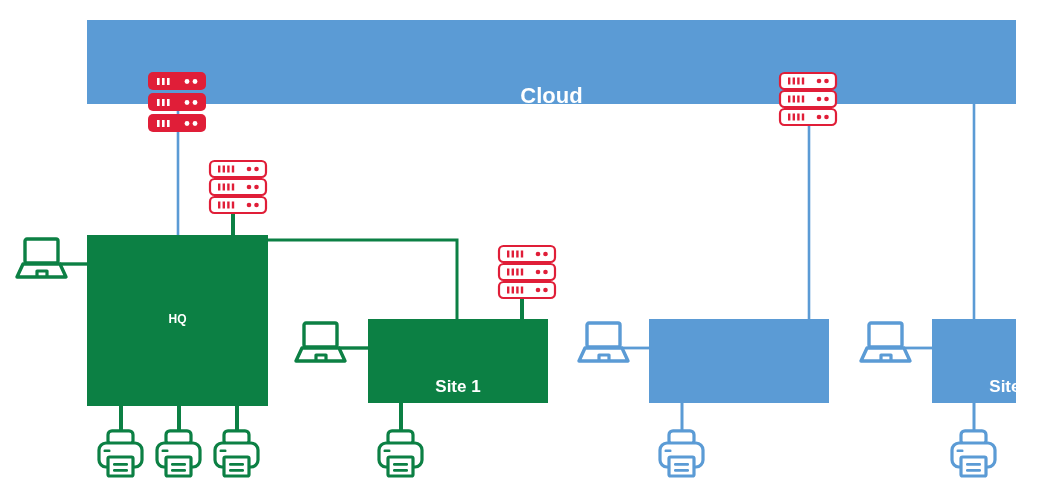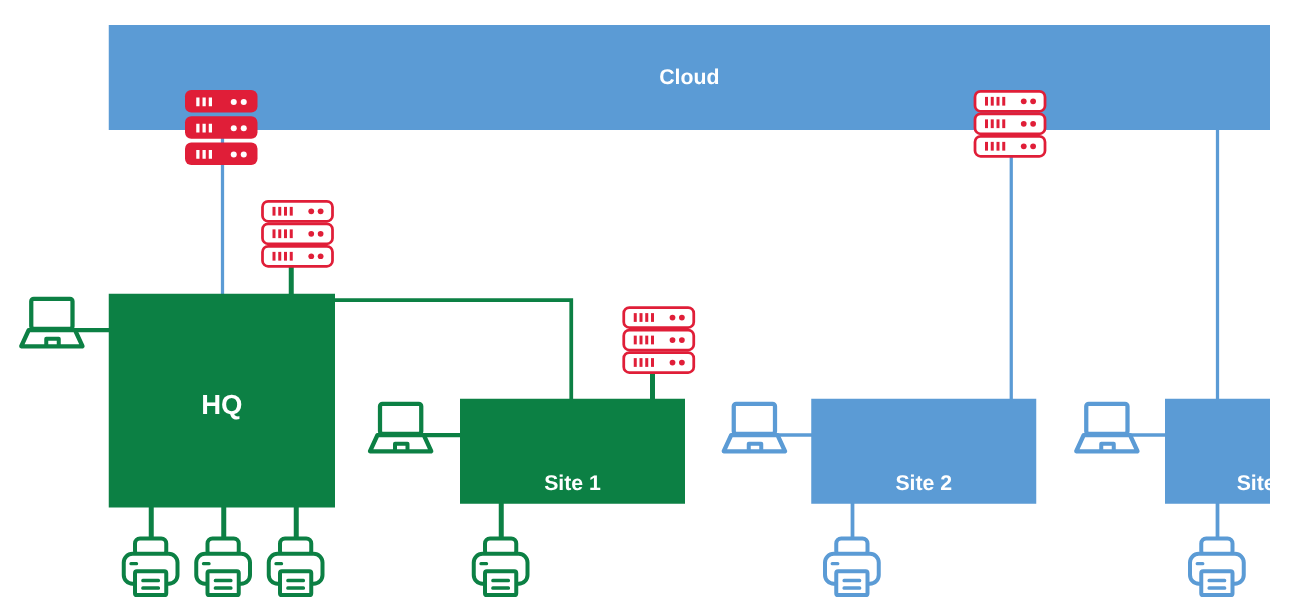--- a/index.html
+++ b/index.html
@@ -28,28 +28,29 @@
     position: absolute;
     color: #ffffff;
     font-weight: bold;
     font-family: "Liberation Sans", sans-serif;
     text-align: center;
     white-space: nowrap;
     pointer-events: none;
     line-height: 1;
   }
   #cloud-label {
-    font-size: 17px;
+    font-size: 22px;
+    margin-top: 32px;
   }
   .site-label {
     font-size: 17px;
     margin-top: 24px;
   }
   #hq-label {
-    font-size: 22px;
+    font-size: 12px;
   }
 </style>
 </head>
 <body>
 
 <div id="diagram-root">
 
   <svg id="diagram-svg" viewBox="0 0 1049 485">
     <defs>
 
@@ -178,17 +179,16 @@
       </g>
     </g>
   </svg>
 
   <div class="node-label" id="cloud-label" style="left:87px; top:53px; width:929px;">Cloud</div>
 
   <div class="node-label" id="hq-label" style="left:87px; top:313px; width:181px;">HQ</div>
 
   <div class="node-label site-label" style="left:368px; top:354px; width:180px;">Site 1</div>
 
-  <div class="node-label site-label" style="left:649px; top:354px; width:180px;">Site 2</div>
 
   <div class="node-label site-label" style="left:932px; top:354px; width:84px;padding-left:38px;">Site 3</div>
 
 </div>
 
 </body></html>

